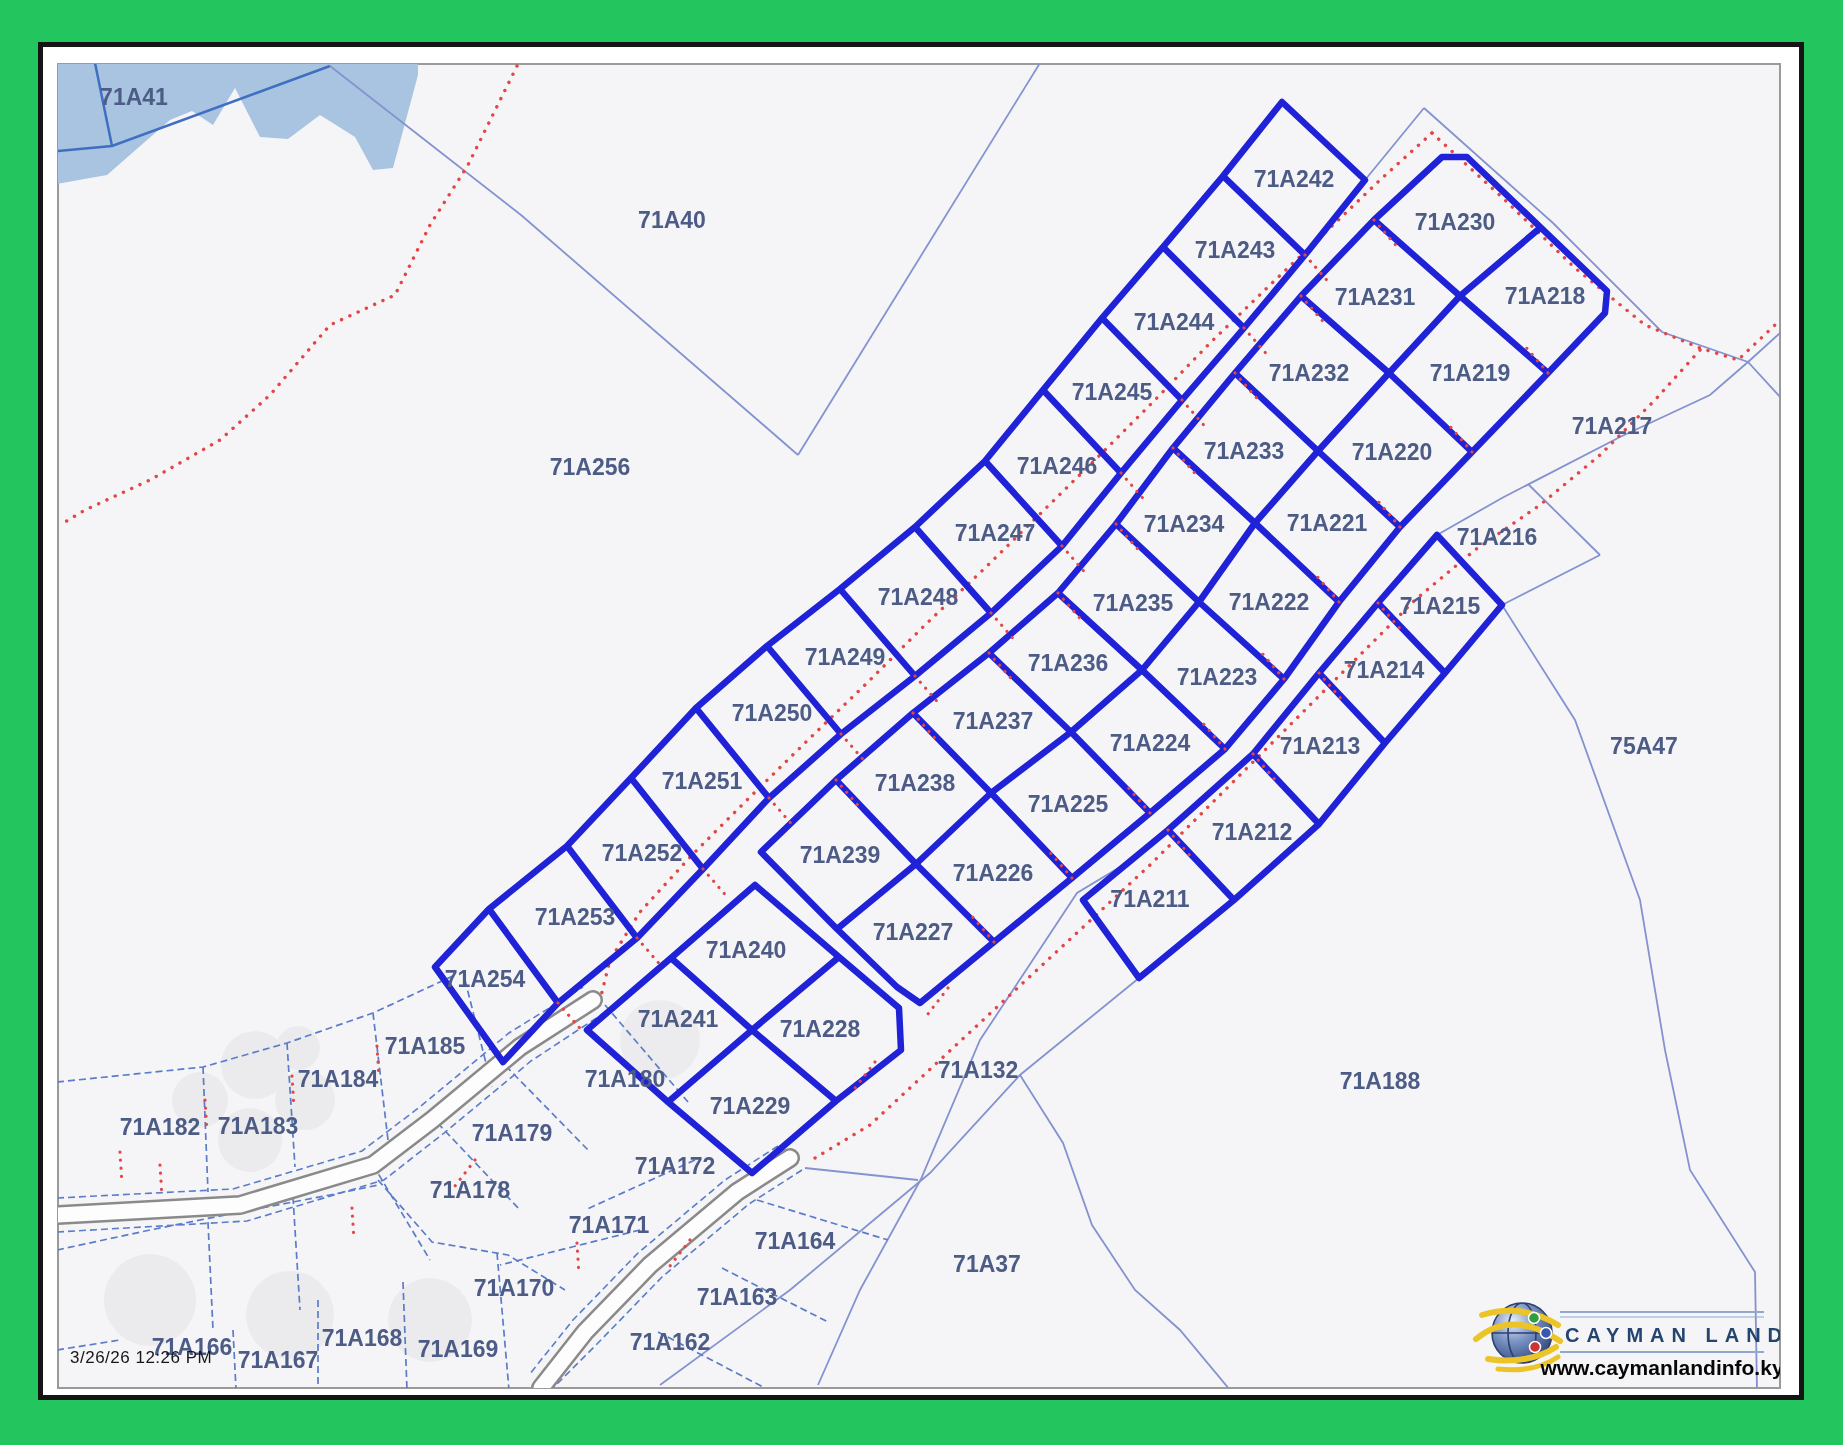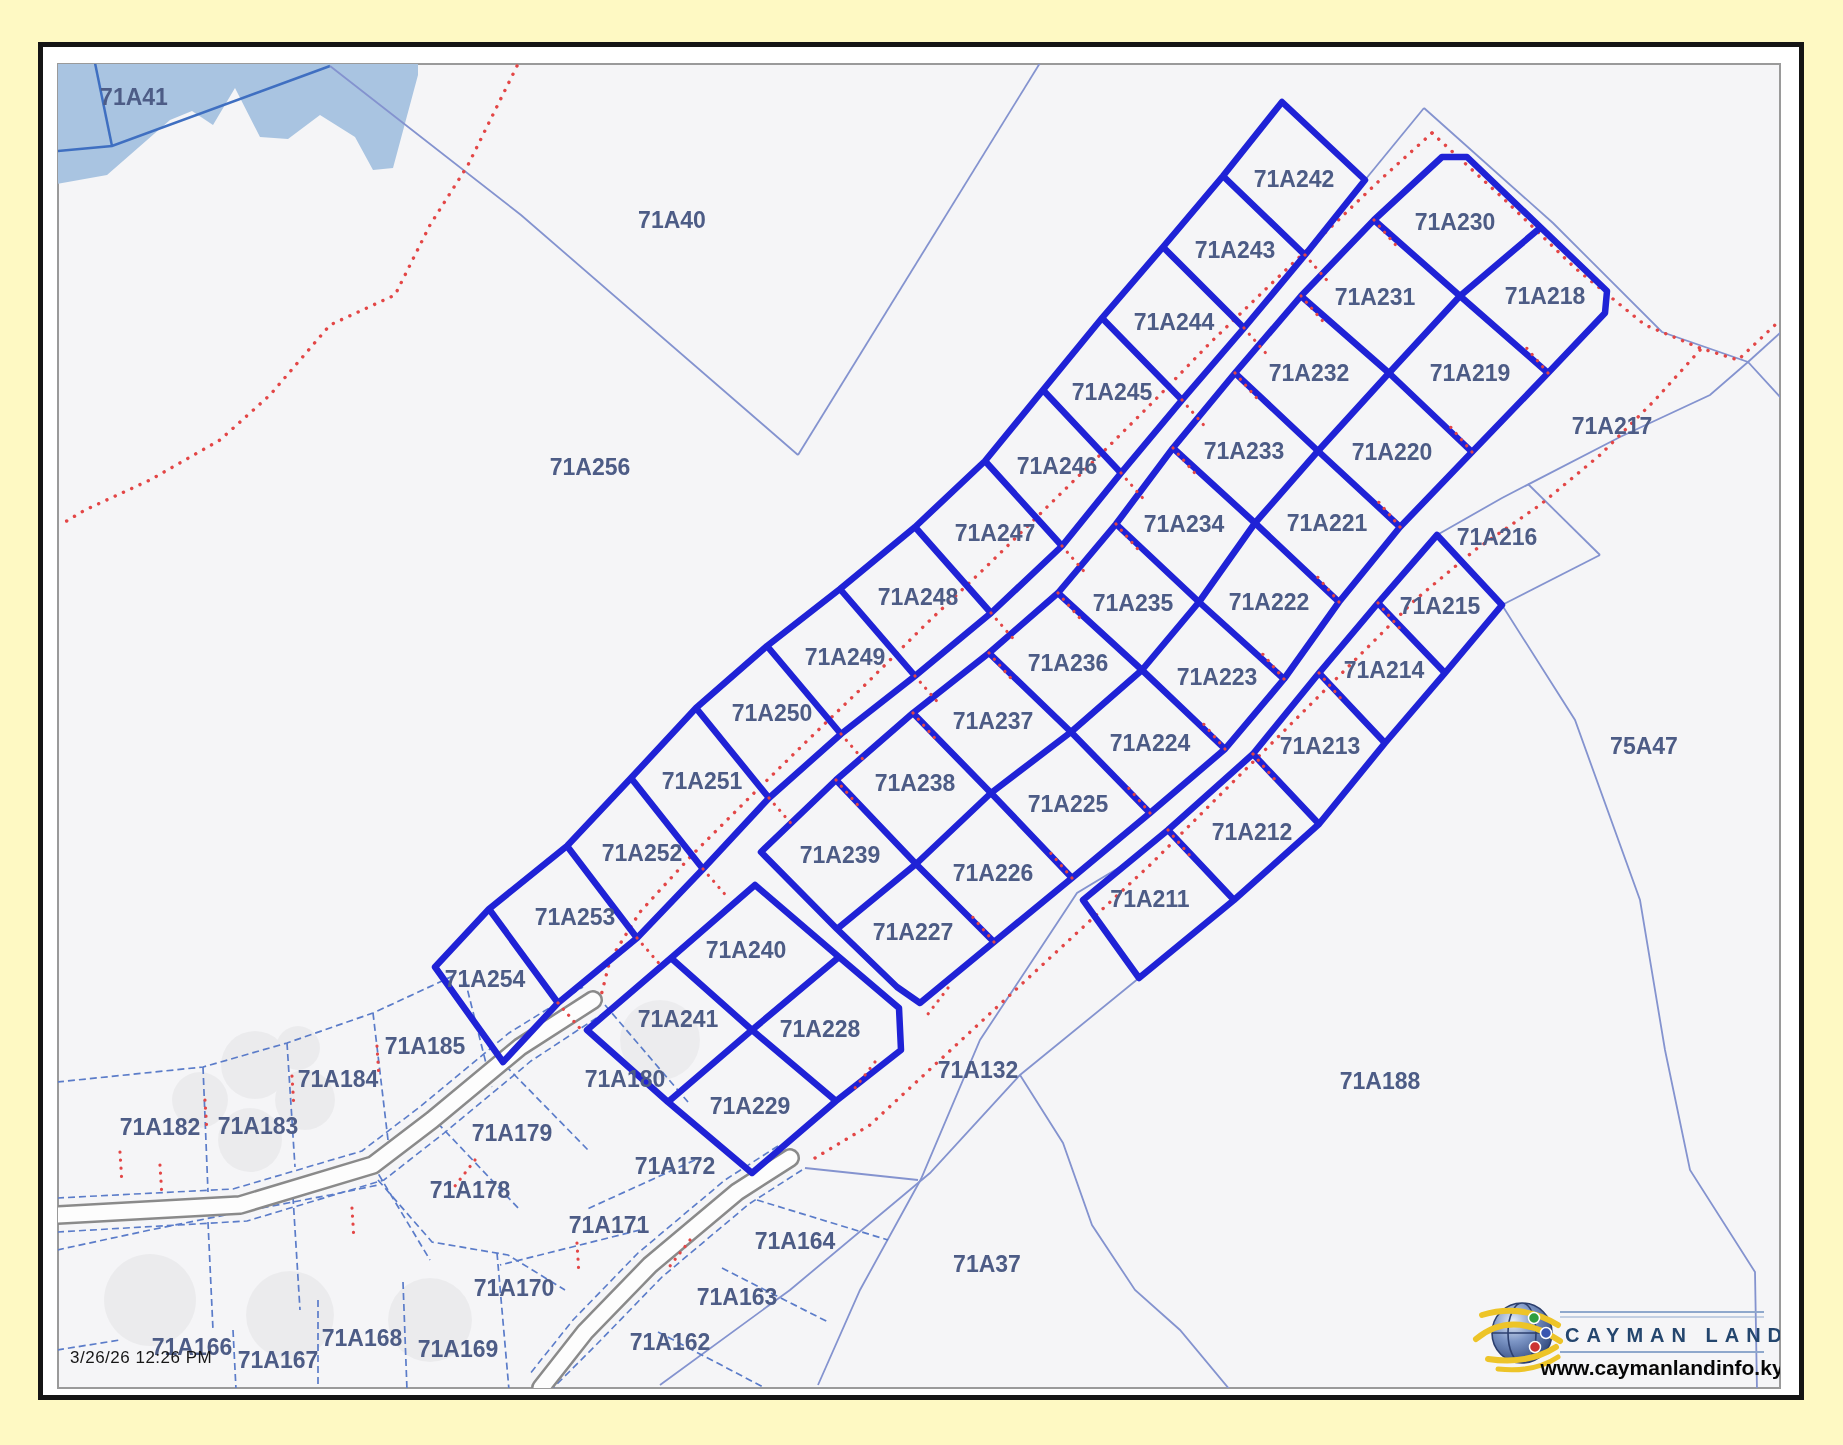--- a/index.html
+++ b/index.html
@@ -1,16 +1,16 @@
 <!DOCTYPE html>
 <html><head>
 <meta charset="utf-8">
 <style>
   html,body{margin:0;padding:0;background:#ffffff;}
-  #page{position:relative;width:1843px;height:1445px;background:#fef9c3;overflow:hidden;
+  #page{position:relative;width:1843px;height:1445px;background:#22c55e;overflow:hidden;
         font-family:"Liberation Sans", sans-serif;}
   #frame-outer{position:absolute;left:38px;top:42px;width:1766px;height:1358px;
                border:5px solid #151515;box-sizing:border-box;background:#ffffff;}
   #frame-inner{position:absolute;left:57px;top:63px;width:1724px;height:1326px;
                border:2px solid #9a9a9a;box-sizing:border-box;background:#f5f5f7;}
   #mapsvg{position:absolute;left:0;top:0;width:1843px;height:1445px;}
   #timestamp{position:absolute;left:70px;top:1348px;font-size:17px;color:#161616;
              letter-spacing:.5px;}
   .logo-wrap{position:absolute;left:1468px;top:1295px;width:312px;height:92px;}
 </style>

